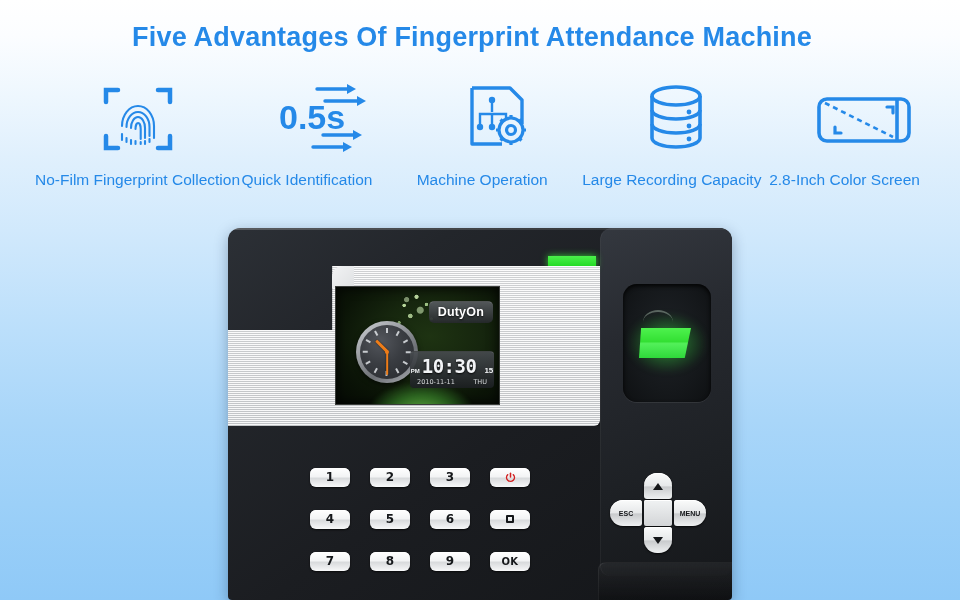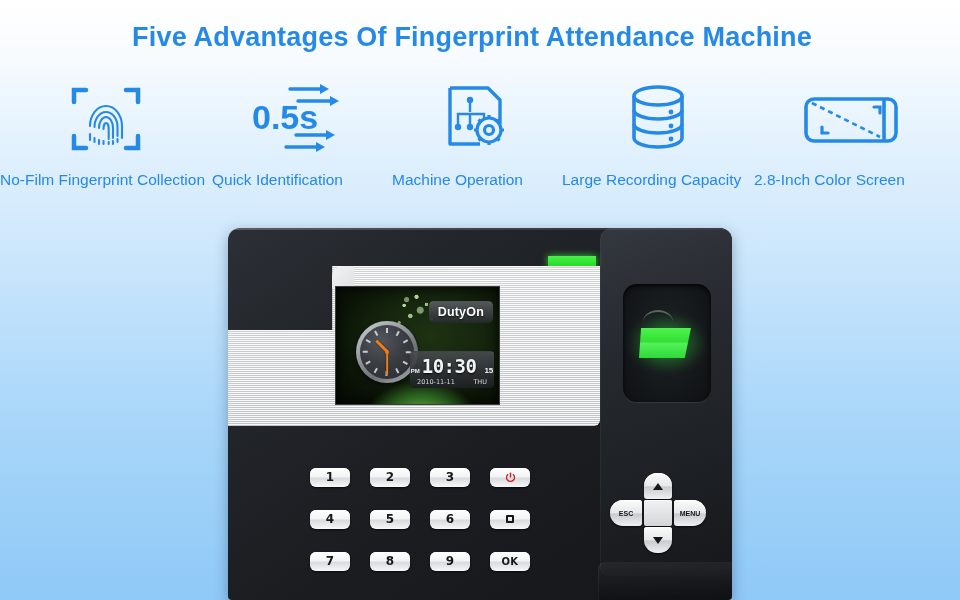--- a/index.html
+++ b/index.html
@@ -25,21 +25,21 @@
   }
 
   
   .features {
     position: absolute;
     top: 80px; left: 0; width: 960px;
     display: flex;
     align-items: flex-start;
   }
   .feature { width: 176px; text-align: left; }
-  .feature:nth-child(1) { width: 212px; }
+  .feature:nth-child(1) { width: 212px; margin-left: 35px; }
   .feature:nth-child(2) { width: 180px; }
   .feature:nth-child(3) { width: 170px; }
   .feature:nth-child(4) { width: 192px; }
   .feature:nth-child(5) { width: 196px; }
 
   .ficon {
     height: 78px;
     display: flex;
     align-items: center;
     justify-content: center;

